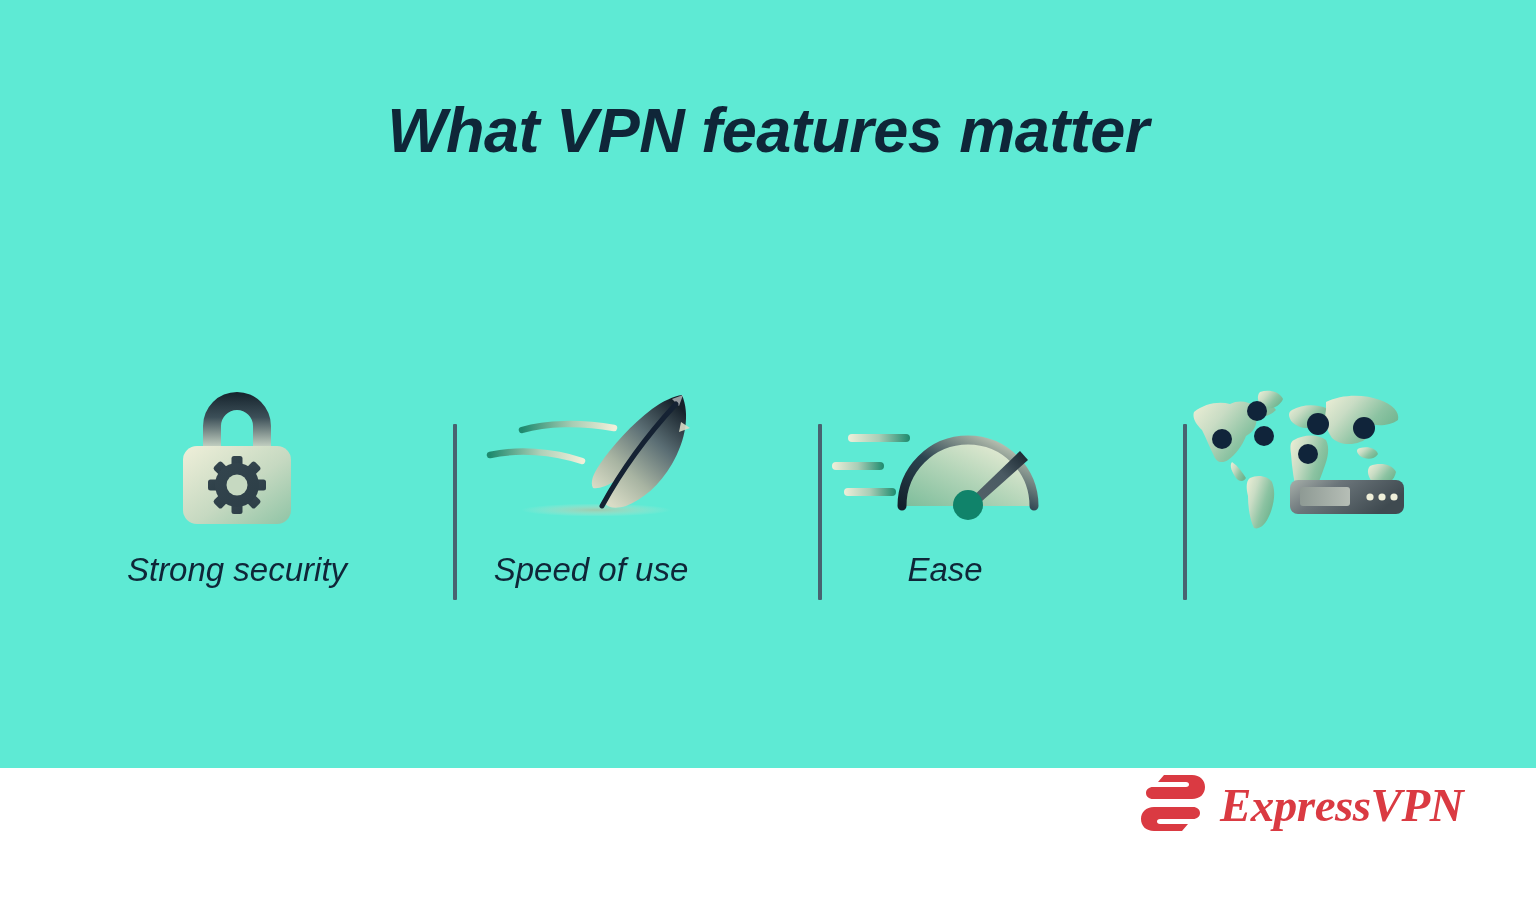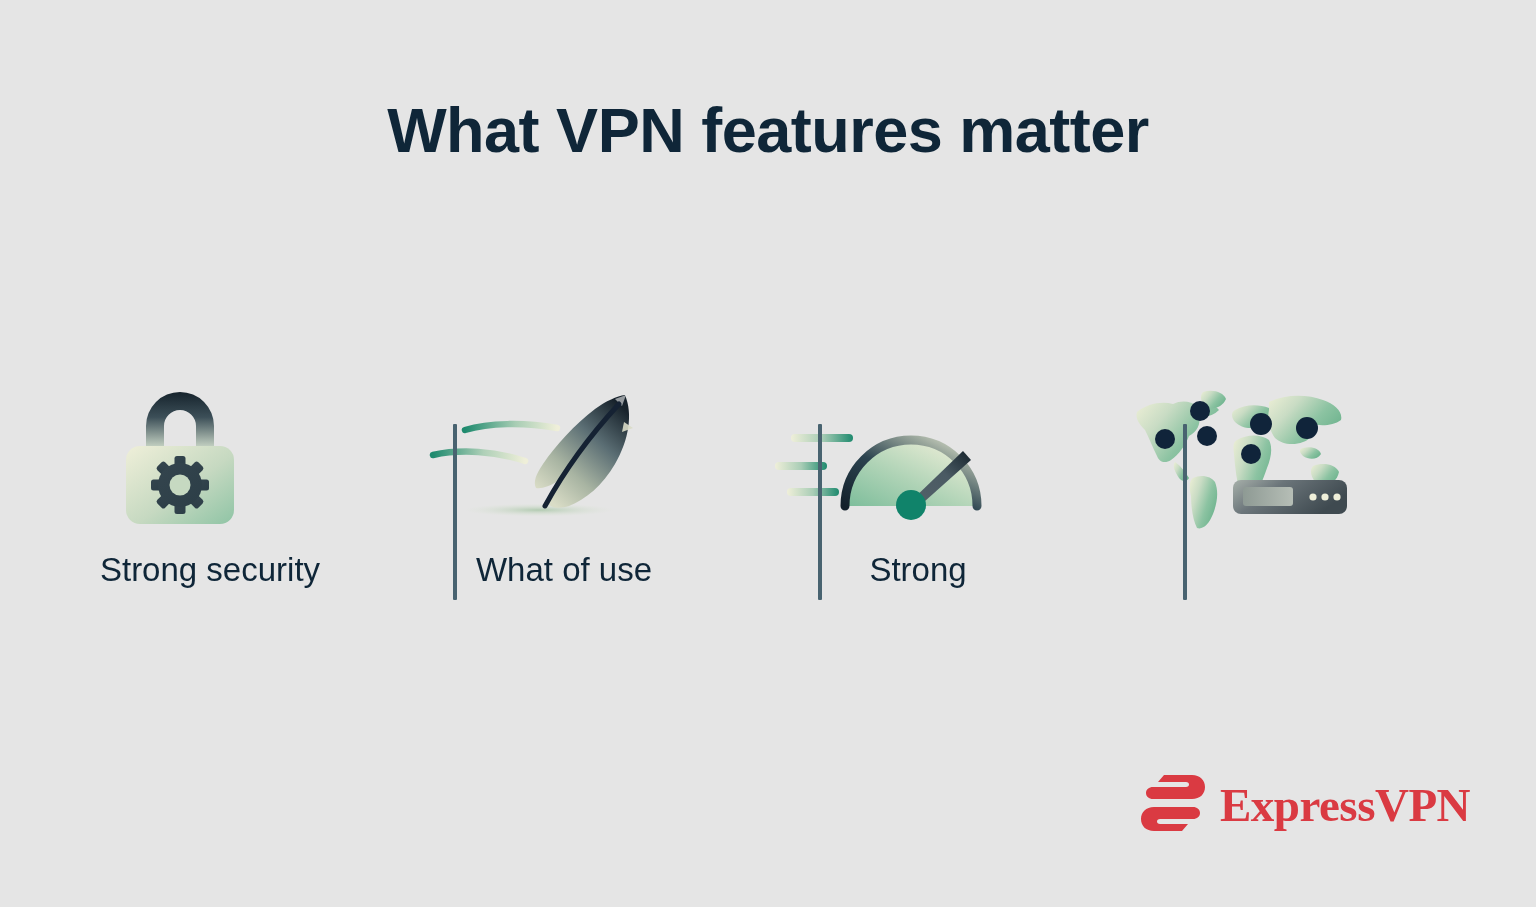--- a/index.html
+++ b/index.html
@@ -12,22 +12,23 @@
     width: 1536px;
     height: 907px;
     overflow: hidden;
     font-family: "Liberation Sans", sans-serif;
     color: #0F2638;
     position: relative;
   }
   .canvas {
     position: relative;
     width: 1536px;
-    height: 907px;
-    background: #e5e5e5;
+    height: 768px;
+    background: #5eead4;
+    font-style: italic;
   }
 
   
   .title-block {
     position: absolute;
     left: 0;
     top: 86px;
     width: 1536px;
     text-align: center;
   }
@@ -48,20 +49,21 @@
     width: 1416px;
     height: 250px;
     display: flex;
     align-items: flex-start;
   }
   .feature {
     position: relative;
     width: 365px;
     display: flex;
     flex-direction: column;
+    align-items: center;
   }
   .icon-box {
     width: 240px;
     height: 150px;
     display: flex;
     align-items: center;
     justify-content: center;
   }
   .feature-label {
     margin-top: 14px;
@@ -191,21 +193,21 @@
                    C 140 127, 132 126, 128 121 C 130 113, 134 106, 139 99
                    C 131 104, 123 107, 117 106 C 114 100, 117 92, 124 82
                    C 136 64, 156 42, 176 27 C 187 19, 198 14, 206 13 Z" fill="url(#featherGrad)"></path>
 
           <path d="M205 40 L214 46 L203 50 Z" fill="#D9DCC6" opacity="0.9"></path>
           <path d="M196 17 L207 13 L203 24 Z" fill="#ffffff" opacity="0.55"></path>
 
           <path d="M200 22 C 176 48, 150 80, 126 124" stroke="#152233" stroke-width="5" fill="none" stroke-linecap="round"></path>
         </svg>
       </div>
-      <div class="feature-label">What of use</div>
+      <div class="feature-label">Speed of use</div>
     </div>
 
     <div class="feature">
       <div class="icon-box">
         <svg width="230" height="150" viewBox="0 0 230 150" aria-hidden="true">
           <defs>
             <linearGradient id="gaugeFill" x1="0.05" y1="1" x2="0.95" y2="0.1">
               <stop offset="0%" stop-color="#7FBE9C"></stop>
               <stop offset="45%" stop-color="#AFD3B6"></stop>
               <stop offset="100%" stop-color="#EFEFD9"></stop>
@@ -234,21 +236,21 @@
 
           <path d="M135 122 L190 69 L198 78 L142 128 Z" fill="url(#needleGrad)"></path>
 
           <circle cx="138" cy="123" r="15" fill="#10836A"></circle>
 
           <rect x="18" y="52" width="62" height="8" rx="4" fill="url(#speedLine)"></rect>
           <rect x="2" y="80" width="52" height="8" rx="4" fill="url(#speedLine)"></rect>
           <rect x="14" y="106" width="52" height="8" rx="4" fill="url(#speedLine)"></rect>
         </svg>
       </div>
-      <div class="feature-label">Strong</div>
+      <div class="feature-label">Ease</div>
     </div>
 
     <div class="feature">
       <div class="icon-box">
         <svg width="230" height="150" viewBox="0 0 230 150" aria-hidden="true">
           <defs>
             <linearGradient id="mapGrad" x1="0" y1="0" x2="1" y2="0.6">
               <stop offset="0%" stop-color="#EDEFD6"></stop>
               <stop offset="35%" stop-color="#C9DCC4"></stop>
               <stop offset="70%" stop-color="#8CC3A2"></stop>

